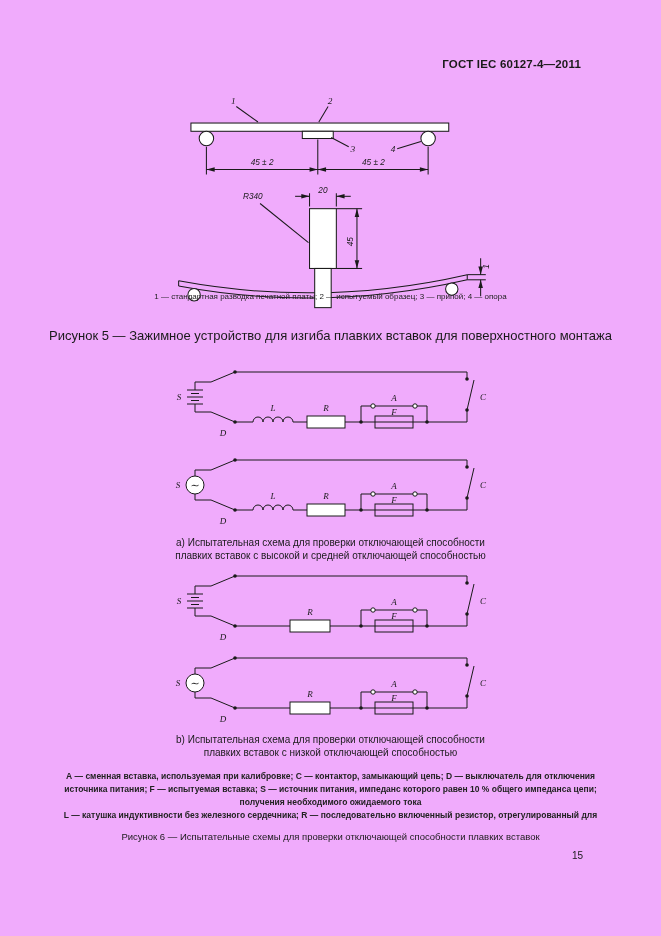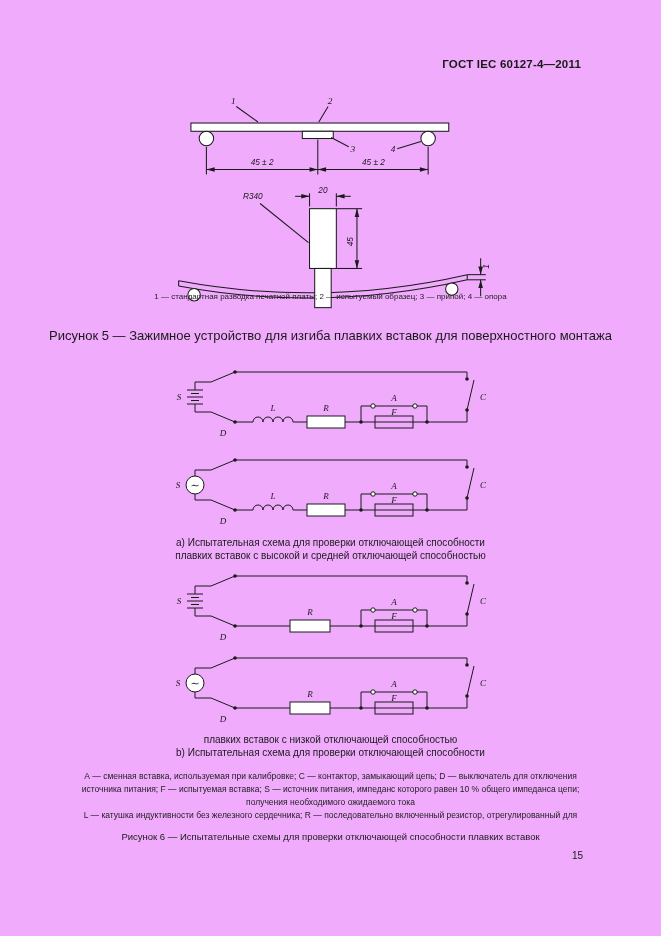--- a/index.html
+++ b/index.html
@@ -12,21 +12,21 @@
   .header {
     position:absolute; top:58px; right:80px;
     font-size:11.5px; font-weight:bold; letter-spacing:0.2px;
   }
   .center { position:absolute; left:0; right:0; text-align:center; }
   .fig5-legend { top:292px; font-size:8px; color:#222; }
   .fig5-caption { top:328px; font-size:13px;text-align:center; }
   .caption-ab { font-size:10px; font-weight:normal; line-height:13px; }
   .caption-a { top:536px; }
   .caption-b { top:733px; }
-  .fig6-legend { top:770px; font-size:8.5px; line-height:13px; color:#222; }
+  .fig6-legend { top:770px; font-size:8.5px; line-height:13px; color:#222;font-weight:bold; }
   .fig6-caption { top:822px; font-size:9.5px;margin-top:9px; }
   .page-number { position:absolute; top:850px; right:78px; font-size:10px; }
 
   svg { position:absolute; overflow:visible; }
   .d { stroke:#1a1a1a; stroke-width:1; fill:none; }
   .w { stroke:#1a1a1a; stroke-width:1; fill:#ffffff; }
   .dot { fill:#1a1a1a; stroke:none; }
   .term { fill:#ffffff; stroke:#1a1a1a; stroke-width:1; }
   .arr { fill:#1a1a1a; stroke:none; }
   .lbl { font:italic 9px "Liberation Serif", serif; fill:#1a1a1a; }
@@ -306,22 +306,22 @@
       <line class="d" x1="302" y1="62" x2="302" y2="50"></line>
       <circle class="dot" cx="302" cy="50" r="1.8"></circle>
       <line class="d" x1="302" y1="50" x2="309" y2="20"></line>
       <line class="d" x1="302" y1="12" x2="302" y2="19"></line>
       <circle class="dot" cx="302" cy="19" r="1.8"></circle>
     </g>
     <text class="lbl" x="315" y="40">C</text>
   </svg>
 
   <div class="center caption-ab caption-b">
+    <div>b) Испытательная схема для проверки отключающей способности</div>
     <div>плавких вставок с низкой отключающей способностью</div>
-    <div>b) Испытательная схема для проверки отключающей способности</div>
   </div>
 
   <div class="center fig6-legend">
     <div>А — сменная вставка, используемая при калибровке; С — контактор, замыкающий цепь; D — выключатель для отключения</div>
     <div>источника питания; F — испытуемая вставка; S — источник питания, импеданс которого равен 10 % общего импеданса цепи;</div>
     <div>получения необходимого ожидаемого тока</div>
     <div>L — катушка индуктивности без железного сердечника; R — последовательно включенный резистор, отрегулированный для</div>
   </div>
 
   <div class="center fig6-caption">Рисунок 6 — Испытательные схемы для проверки отключающей способности плавких вставок</div>

